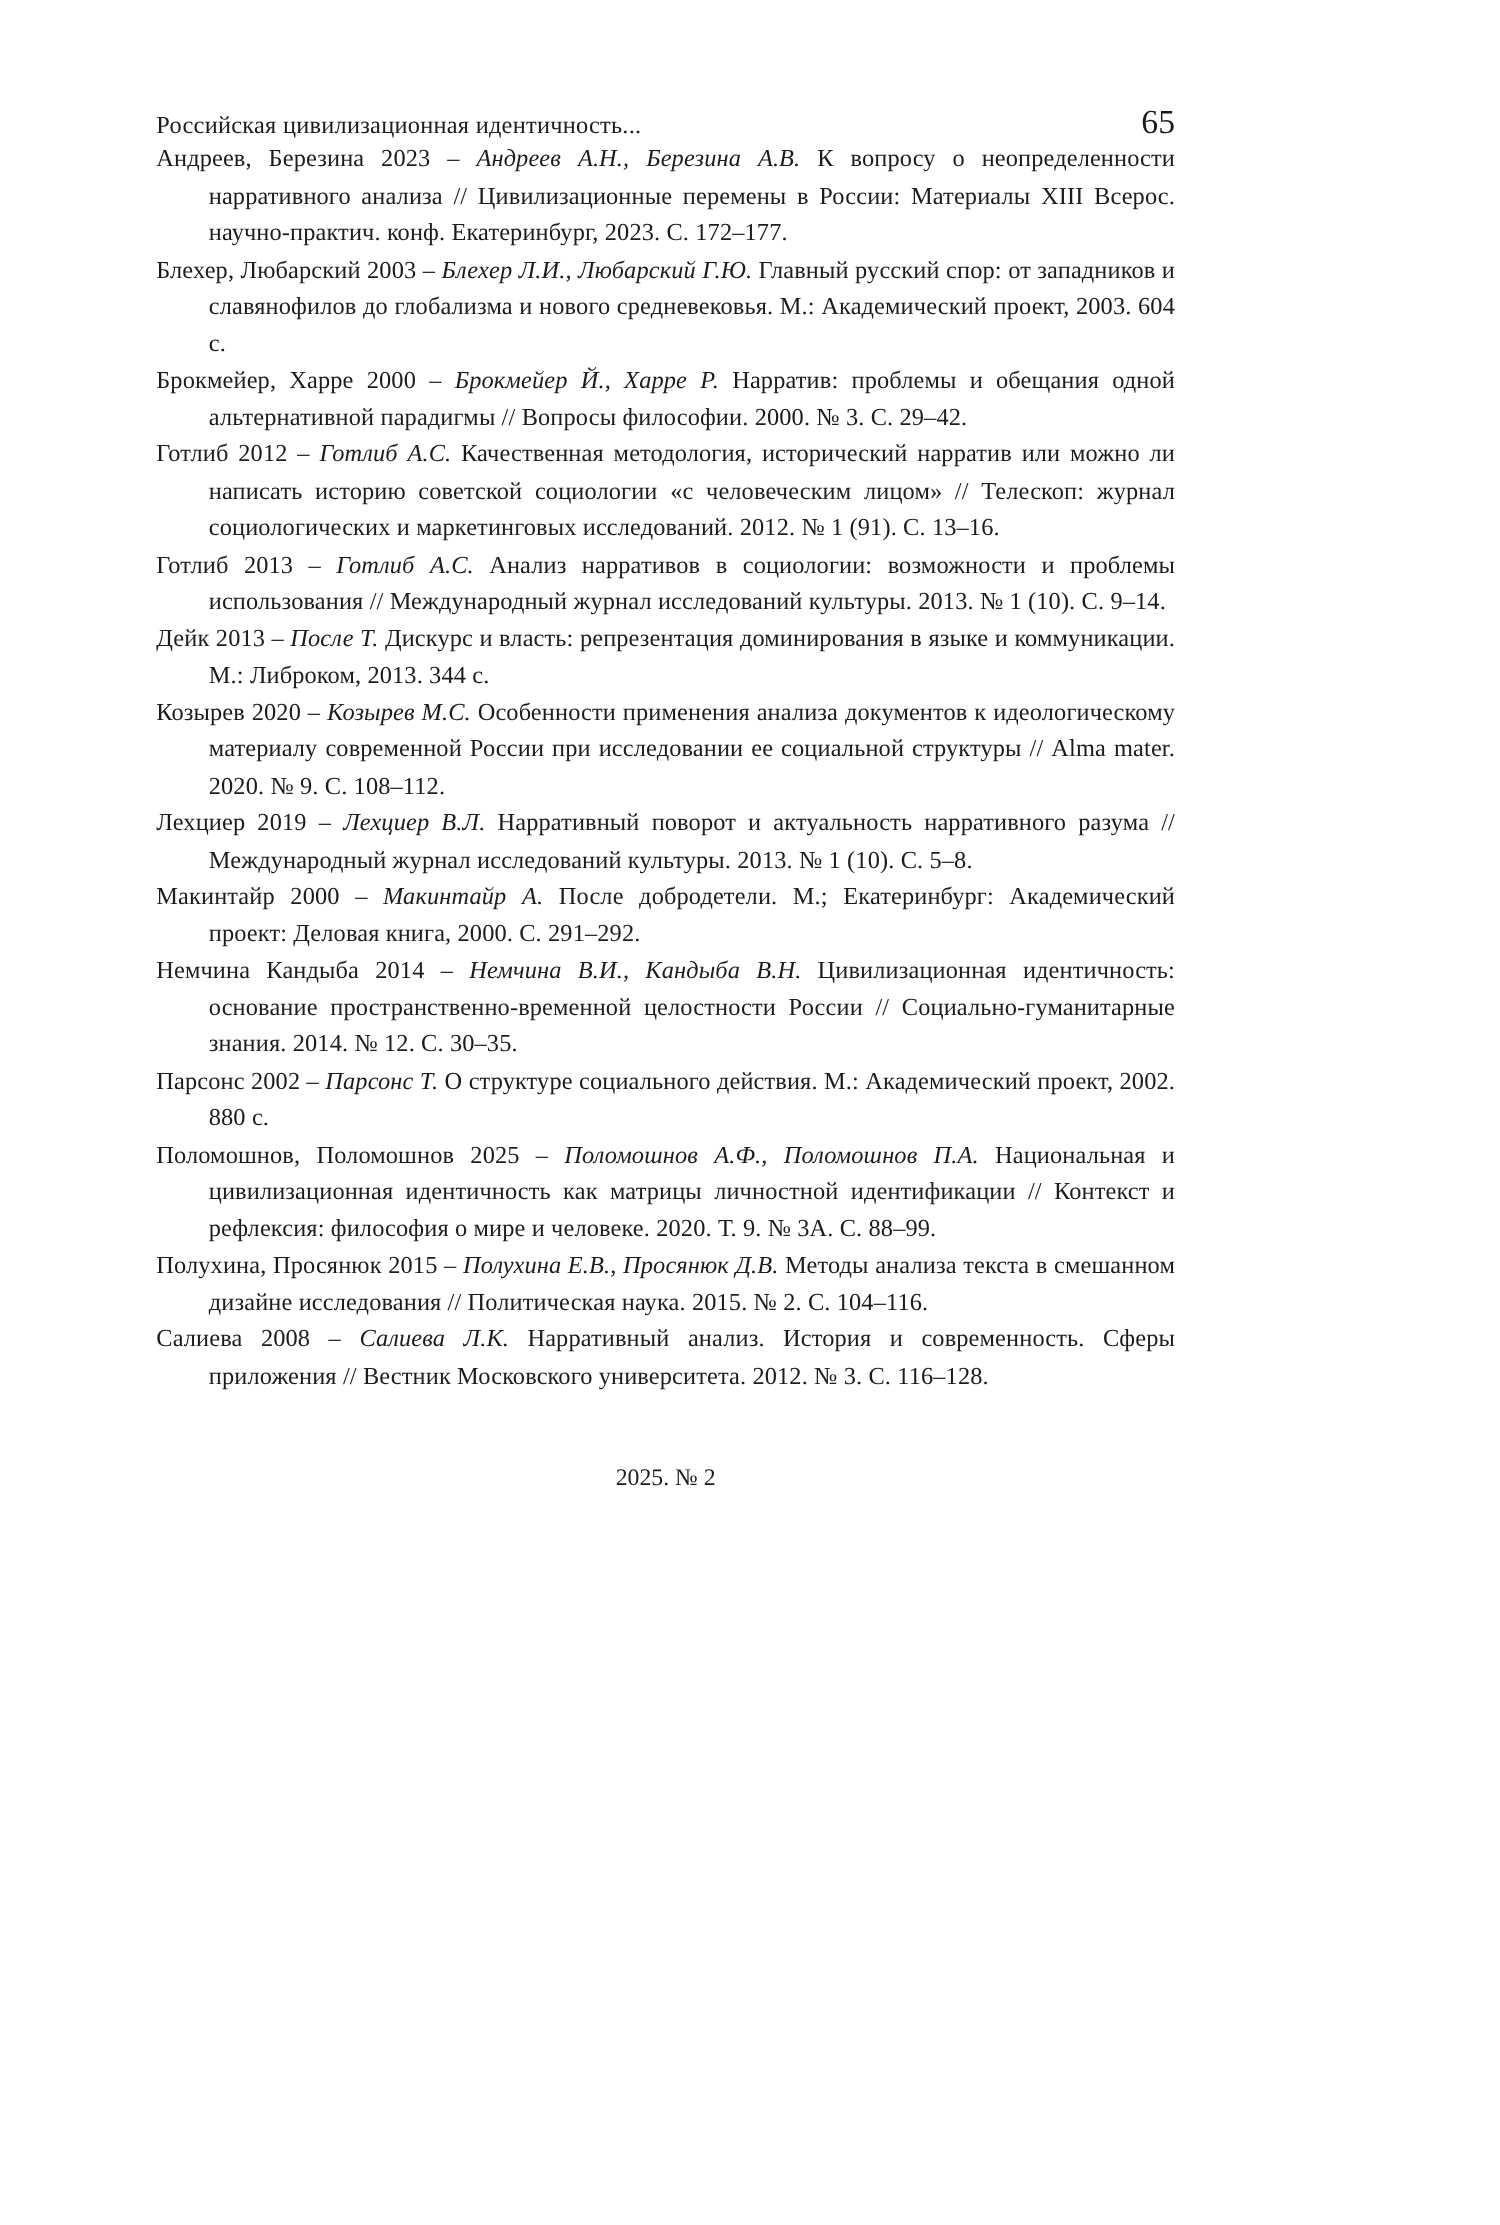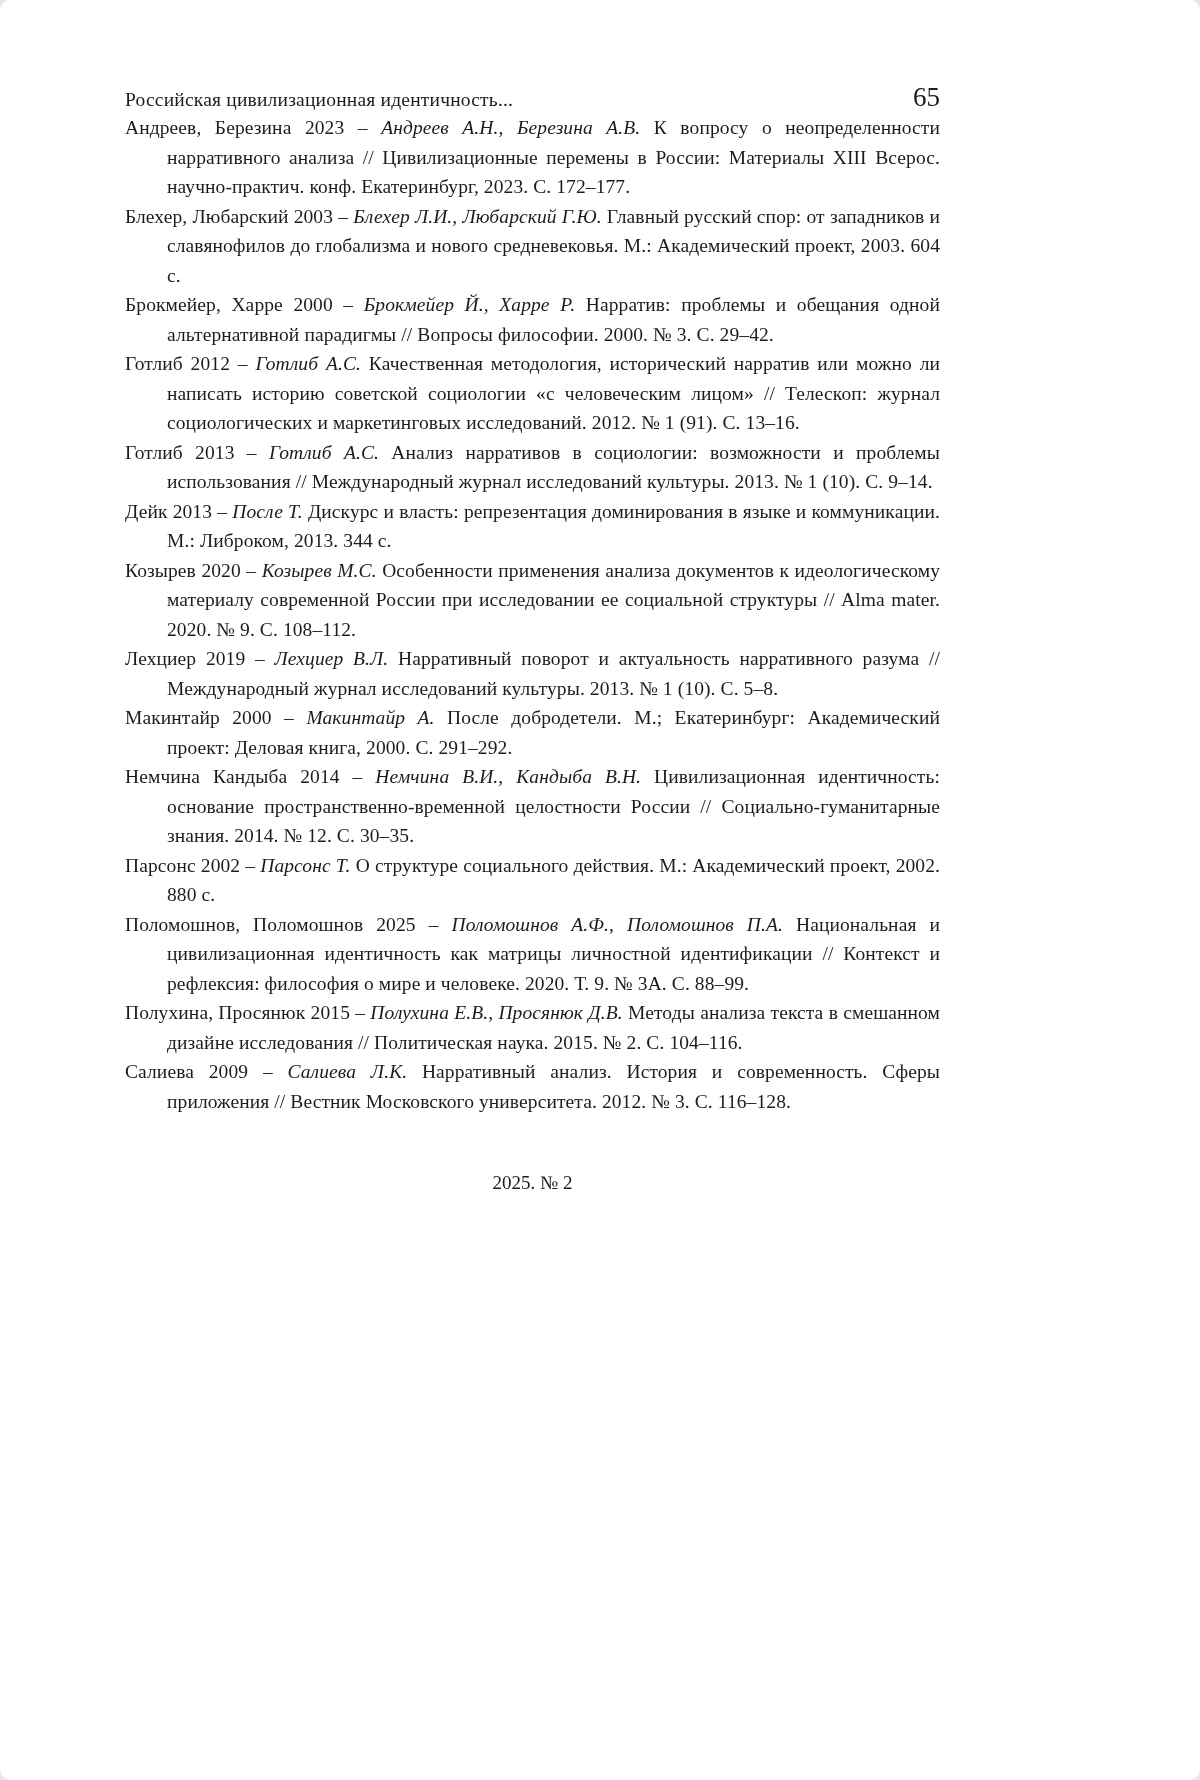--- a/index.html
+++ b/index.html
@@ -11,21 +11,20 @@
     position: relative;
     width: 1200px;
     height: 1780px;
     margin: 0 auto;
     background: #ffffff;
     box-sizing: border-box;
     padding: 82px 260px 0 125px;
     font-family: "Liberation Serif", "DejaVu Serif", serif;
     color: #1c1c1c;
     overflow: hidden;
-    border-radius: 11px;
   }
   .page-header {
     display: flex;
     justify-content: space-between;
     align-items: baseline;
   }
   .running-head {
     font-size: 19.5px;
     letter-spacing: 0.2px;
   }
@@ -80,20 +79,20 @@
     <p class="ref"><span>Готлиб 2012 – </span><em>Готлиб А.С.</em><span> Качественная методология, исторический нарратив или можно ли написать историю советской социологии «с человеческим лицом» // Телескоп: журнал социологических и маркетинговых исследований. 2012. № 1 (91). С. 13–16.</span></p>
     <p class="ref"><span>Готлиб 2013 – </span><em>Готлиб А.С.</em><span> Анализ нарративов в социологии: возможности и проблемы использования // Международный журнал исследований культуры. 2013. № 1 (10). С. 9–14.</span></p>
     <p class="ref"><span>Дейк 2013 – </span><em>После Т.</em><span> Дискурс и власть: репрезентация доминирования в языке и коммуникации. М.: Либроком, 2013. 344 с.</span></p>
     <p class="ref"><span>Козырев 2020 – </span><em>Козырев М.С.</em><span> Особенности применения анализа документов к идеологическому материалу современной России при исследовании ее социальной структуры // Alma mater. 2020. № 9. С. 108–112.</span></p>
     <p class="ref"><span>Лехциер 2019 – </span><em>Лехциер В.Л.</em><span> Нарративный поворот и актуальность нарративного разума // Международный журнал исследований культуры. 2013. № 1 (10). С. 5–8.</span></p>
     <p class="ref"><span>Макинтайр 2000 – </span><em>Макинтайр А.</em><span> После добродетели. М.; Екатеринбург: Академический проект: Деловая книга, 2000. С. 291–292.</span></p>
     <p class="ref"><span>Немчина Кандыба 2014 – </span><em>Немчина В.И., Кандыба В.Н.</em><span> Цивилизационная идентичность: основание пространственно-временной целостности России // Социально-гуманитарные знания. 2014. № 12. С. 30–35.</span></p>
     <p class="ref"><span>Парсонс 2002 – </span><em>Парсонс Т.</em><span> О структуре социального действия. М.: Академический проект, 2002. 880 с.</span></p>
     <p class="ref"><span>Поломошнов, Поломошнов 2025 – </span><em>Поломошнов А.Ф., Поломошнов П.А.</em><span> Национальная и цивилизационная идентичность как матрицы личностной идентификации // Контекст и рефлексия: философия о мире и человеке. 2020. Т. 9. № 3А. С. 88–99.</span></p>
     <p class="ref"><span>Полухина, Просянюк 2015 – </span><em>Полухина Е.В., Просянюк Д.В.</em><span> Методы анализа текста в смешанном дизайне исследования // Политическая наука. 2015. № 2. С. 104–116.</span></p>
-    <p class="ref"><span>Салиева 2009 – </span><em>Салиева Л.К.</em><span> Нарративный анализ. История и современность. Сферы приложения // Вестник Московского университета. 2012. № 3. С. 116–128.</span></p>
+    <p class="ref"><span>Салиева 2008 – </span><em>Салиева Л.К.</em><span> Нарративный анализ. История и современность. Сферы приложения // Вестник Московского университета. 2012. № 3. С. 116–128.</span></p>
   </div>
 
   <div class="page-footer">
     <div>2025. № 2</div>
   </div>
 
 </div>
 
 </body></html>

